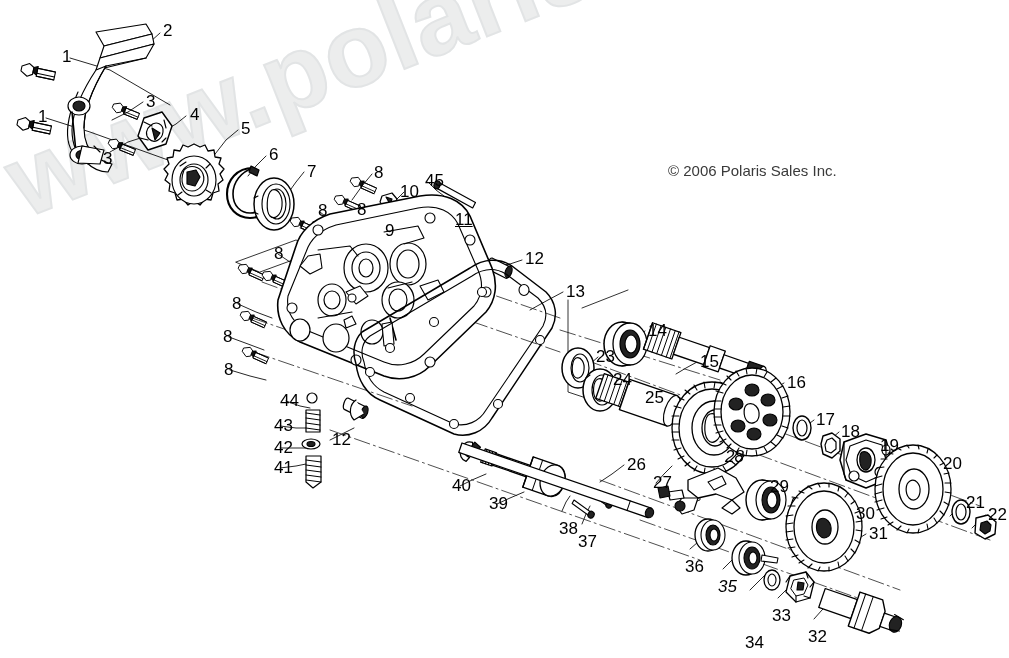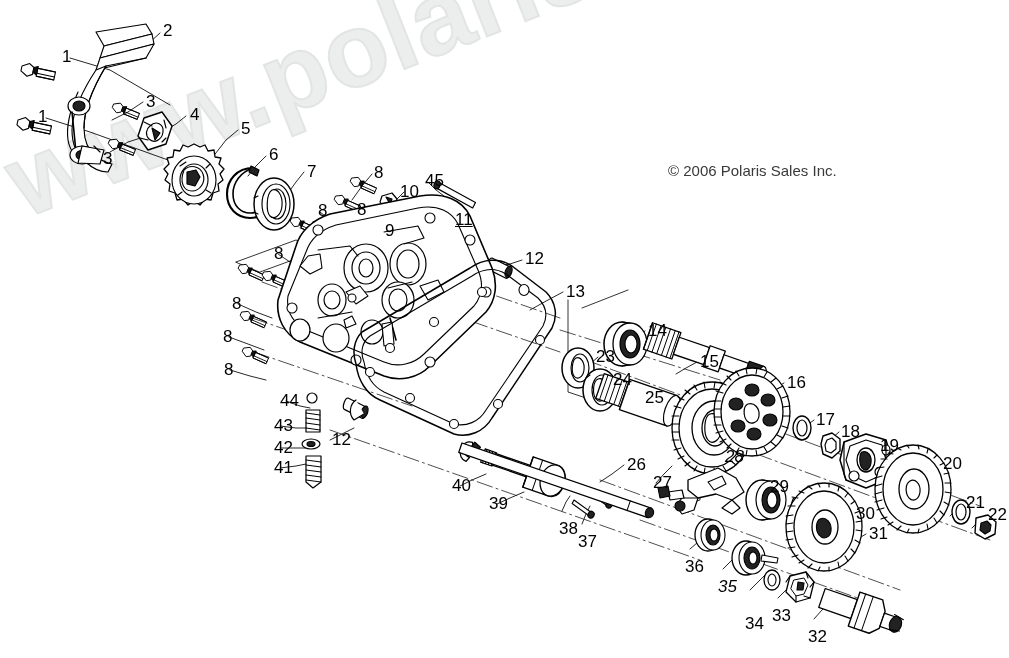--- a/index.html
+++ b/index.html
@@ -615,18 +615,18 @@
       <div class="lbl" style="left: 966px; top: 494px;">21</div>
       <div class="lbl" style="left: 770px; top: 478px;">29</div>
       <div class="lbl" style="left: 988px; top: 506px;">22</div>
       <div class="lbl" style="left: 489px; top: 495px;">39</div>
       <div class="lbl" style="left: 856px; top: 505px;">30</div>
       <div class="lbl" style="left: 559px; top: 520px;">38</div>
       <div class="lbl" style="left: 869px; top: 525px;">31</div>
       <div class="lbl" style="left: 578px; top: 533px;">37</div>
       <div class="lbl" style="left: 685px; top: 558px;">36</div>
       <div class="lbl" style="left: 718px; top: 578px; font-style: italic;">35</div>
-      <div class="lbl" style="left: 745px; top: 615px;">34</div>
+      <div class="lbl" style="left: 745px; top: 634px;">34</div>
       <div class="lbl" style="left: 772px; top: 607px;">33</div>
       <div class="lbl" style="left: 808px; top: 628px;">32</div>
     </div>
 
 </div>
 
 </body></html>

